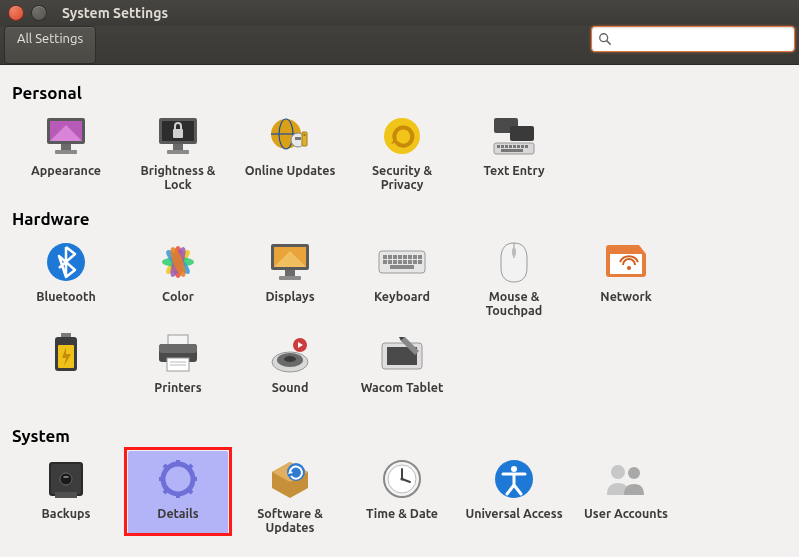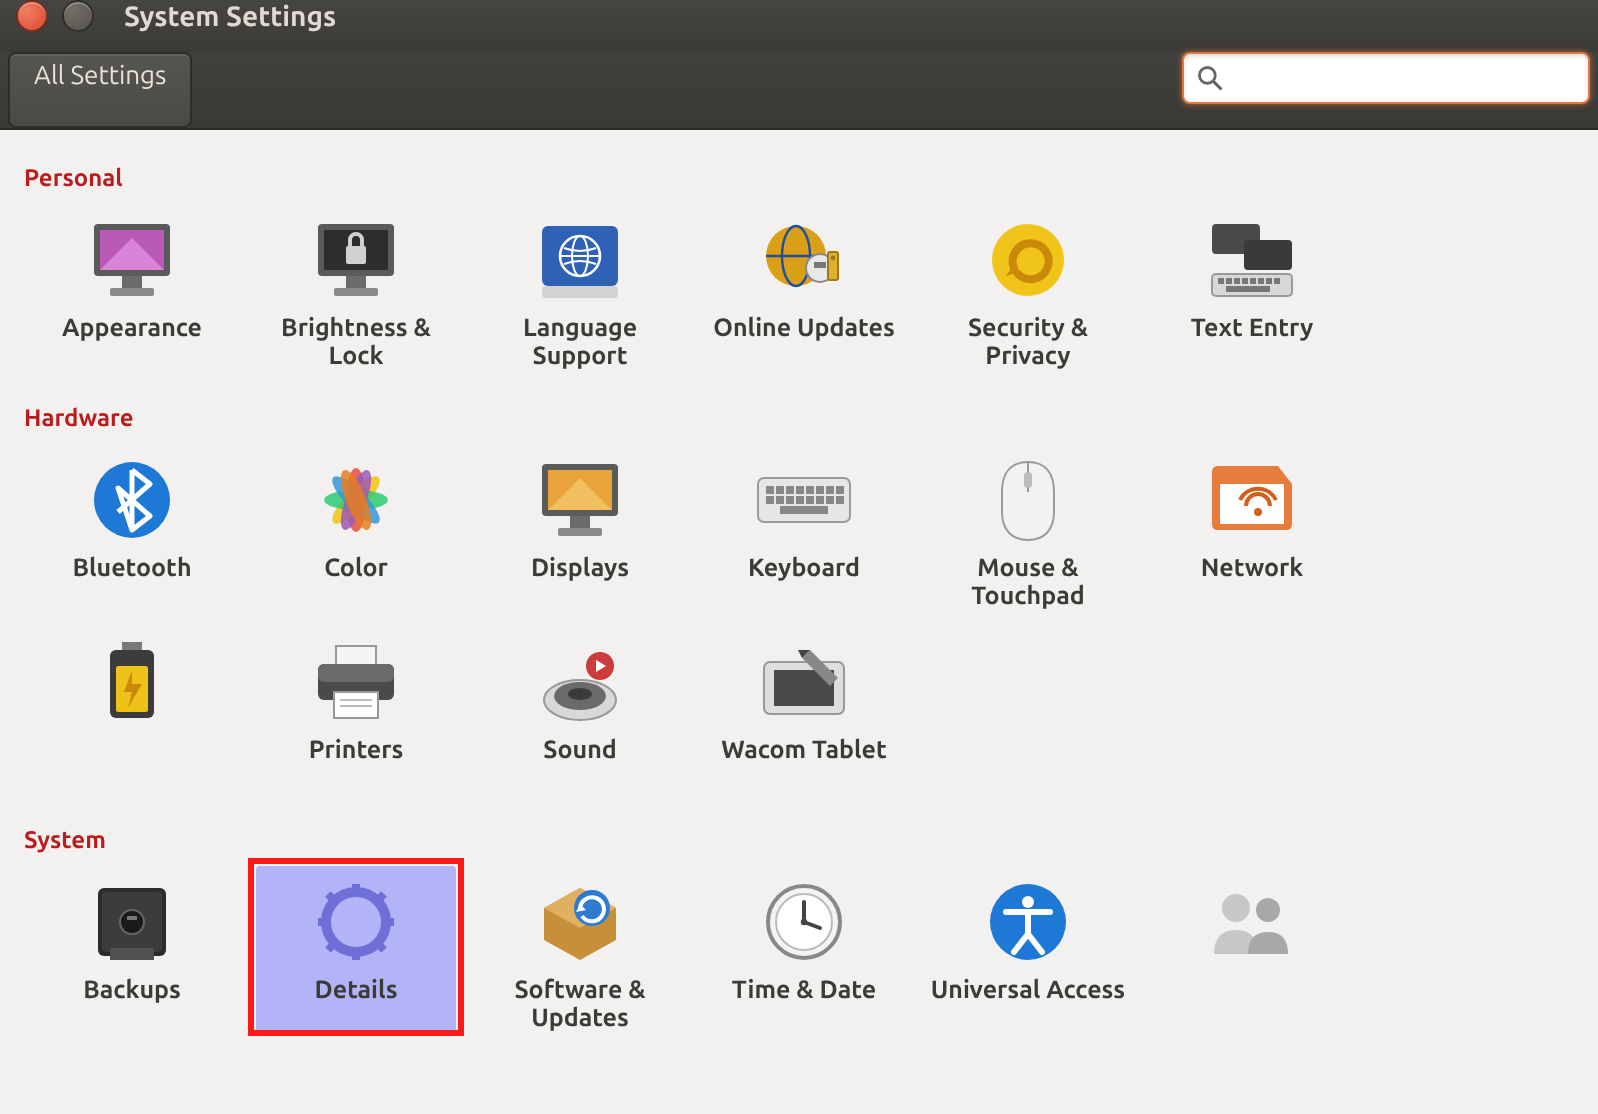--- a/index.html
+++ b/index.html
@@ -12,21 +12,21 @@
     color: #3c3c3c;
     background: #f2f1f0;
     overflow: hidden;
   }
 
   
   .titlebar {
     height: 26px;
     background: linear-gradient(to bottom, #464541 0%, #3b3a36 100%);
     display: flex;
-    align-items: flex-start;
+    align-items: center;
     padding: 0 8px;
     color: #dfdbd2;
     font-weight: bold;
     font-size: 14px;
   }
   .win-btn {
     width: 14px;
     height: 14px;
     border-radius: 50%;
     margin-right: 7px;
@@ -88,23 +88,23 @@
   .content {
     height: calc(557px - 26px - 38px);
     overflow: auto;
     padding: 6px 10px 16px 10px;
   }
   .section {
     margin-top: 12px;
   }
   .section h2 {
     margin: 0 0 4px 2px;
-    font-size: 12px;
+    font-size: 17px;
     font-weight: bold;
-    color: #b91c1c;
+    color: #000000;
   }
   .grid {
     display: flex;
     flex-wrap: wrap;
   }
   .item {
     width: 112px;
     text-align: center;
     padding: 6px 0 0 0;
     margin: 0 0 4px 0;
@@ -186,33 +186,20 @@
             <rect x="7" y="6" width="32" height="20" fill="#2d2d2d"></rect>
             <rect x="18" y="14" width="10" height="9" rx="1" fill="#d0d0d0"></rect>
             <path d="M20 14 v-3 a3 3 0 0 1 6 0 v3" fill="none" stroke="#d0d0d0" stroke-width="2"></path>
             <rect x="18" y="29" width="10" height="6" fill="#6b6b6b"></rect>
             <rect x="12" y="35" width="22" height="4" rx="1" fill="#8a8a8a"></rect>
           </svg>
         </div>
         <div class="label">Brightness &amp; Lock</div>
       </div>
 
-      <div class="item">
-        <div class="iconbox">
-          <svg width="44" height="44" viewBox="0 0 44 44">
-            <rect x="3" y="5" width="38" height="30" rx="3" fill="#2f62b6"></rect>
-            <circle cx="22" cy="20" r="10" fill="none" stroke="#fff" stroke-width="1.3"></circle>
-            <ellipse cx="22" cy="20" rx="4" ry="10" fill="none" stroke="#fff" stroke-width="1"></ellipse>
-            <line x1="12" y1="20" x2="32" y2="20" stroke="#fff" stroke-width="1"></line>
-            <path d="M14 16 Q22 19 30 16 M14 24 Q22 21 30 24" fill="none" stroke="#fff" stroke-width="1"></path>
-            <rect x="3" y="35" width="38" height="6" rx="2" fill="#d2d2d2"></rect>
-          </svg>
-        </div>
-        <div class="label">Language Support</div>
-      </div>
 
       <div class="item">
         <div class="iconbox">
           <svg width="44" height="44" viewBox="0 0 44 44">
             <circle cx="18" cy="20" r="15" fill="#d9a018"></circle>
             <ellipse cx="18" cy="20" rx="7" ry="15" fill="none" stroke="#1f4ea3" stroke-width="1.2"></ellipse>
             <line x1="3" y1="20" x2="33" y2="20" stroke="#1f4ea3" stroke-width="1.2"></line>
             <circle cx="30" cy="26" r="7" fill="#e8e8e8" stroke="#888"></circle>
             <rect x="27" y="23" width="6" height="3" fill="#777"></rect>
             <rect x="34" y="18" width="5" height="14" rx="1" fill="#e0b030" stroke="#9e7a12"></rect>
@@ -483,17 +470,18 @@
 
       <div class="item">
         <div class="iconbox">
           <svg width="44" height="40" viewBox="0 0 44 40">
             <circle cx="14" cy="13" r="7" fill="#c7c7c7"></circle>
             <path d="M3 36 Q3 24 14 24 Q25 24 25 36 Z" fill="#c7c7c7"></path>
             <circle cx="30" cy="14" r="6" fill="#a8a8a8"></circle>
             <path d="M20 36 Q20 25 30 25 Q40 25 40 36 Z" fill="#a8a8a8"></path>
           </svg>
         </div>
+        <div class="label">User Accounts</div>
       </div>
     </div>
   </div>
 
 </div>
 
 </body></html>

